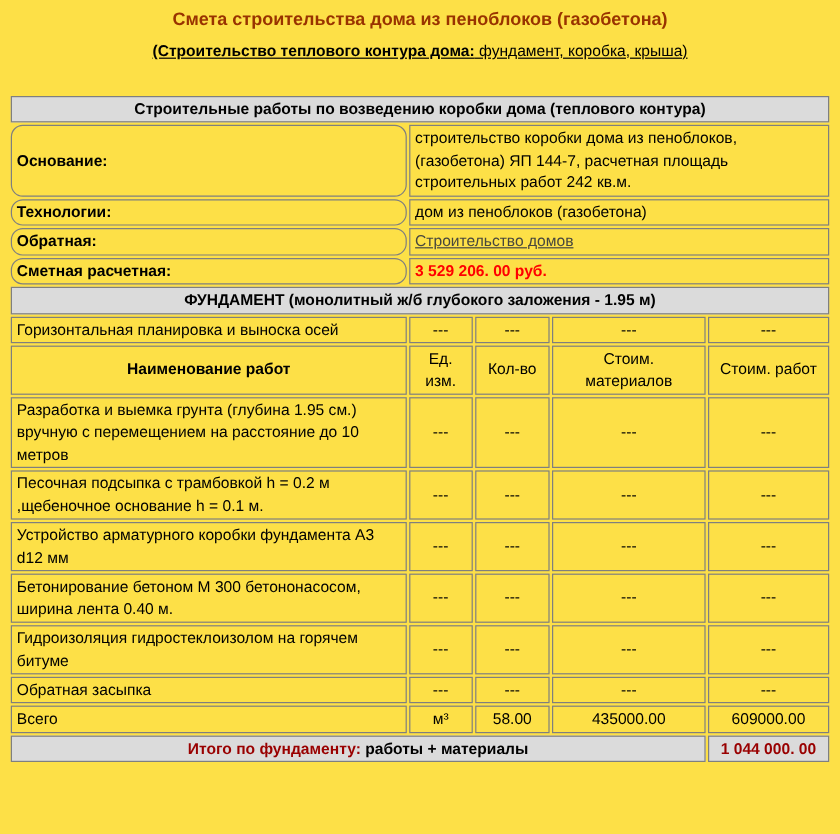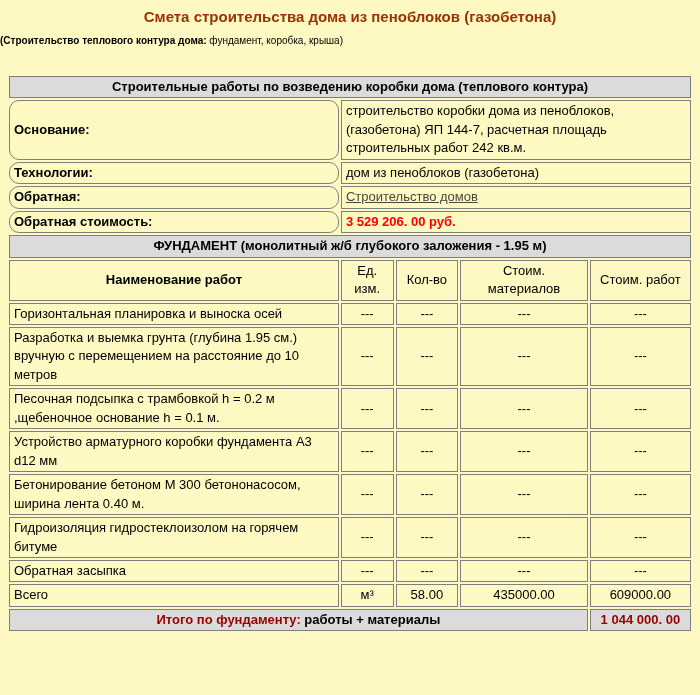--- a/index.html
+++ b/index.html
@@ -7,32 +7,34 @@
     padding: 0;
     background: #ffffff;
     font-family: "Liberation Sans", "DejaVu Sans", sans-serif;
     font-size: 13px;
     color: #000000;
   }
   .page {
     width: 700px;
     height: 695px;
     overflow: hidden;
-    background: #fef9c3;
+    background: #fde047;
   }
   .doc-title {
     margin: 8px 0 0 0;
     text-align: center;
     font-size: 15px;
     font-weight: bold;
     color: #993300;
   }
   .doc-subtitle {
     margin: 10px 0 0 0;
-    font-size: 10px;
+    text-align: center;
+    font-size: 13px;
+    text-decoration: underline;
   }
   .doc-subtitle .b { font-weight: bold; }
   table.estimate {
     margin: 28px 0 0 7px;
     width: 686px;
     border-collapse: separate;
     border-spacing: 2px;
     table-layout: fixed;
   }
   table.estimate td {
@@ -99,45 +101,45 @@
       <td class="label">Технологии:</td>
       <td colspan="4">дом из пеноблоков (газобетона)</td>
     </tr>
     <tr>
       <td class="label">Обратная:</td>
       <td colspan="4">
         <a class="contractor">Строительство домов</a>
       </td>
     </tr>
     <tr>
-      <td class="label">Обратная стоимость:</td>
+      <td class="label">Сметная расчетная:</td>
       <td colspan="4">
         <span class="red-bright">3 529 206. 00 руб.</span>
       </td>
     </tr>
 
     <tr>
       <td class="gray" colspan="5">ФУНДАМЕНТ (монолитный ж/б глубокого заложения - 1.95 м)</td>
+    </tr>
+
+    <tr>
+      <td>Горизонтальная планировка и выноска осей</td>
+      <td class="center">---</td>
+      <td class="center">---</td>
+      <td class="center">---</td>
+      <td class="center">---</td>
     </tr>
 
     <tr>
       <td class="colhead bold">Наименование работ</td>
       <td class="colhead">Ед. изм.</td>
       <td class="colhead">Кол-во</td>
       <td class="colhead">Стоим. материалов</td>
       <td class="colhead">Стоим. работ</td>
     </tr>
-
-    <tr>
-      <td>Горизонтальная планировка и выноска осей</td>
-      <td class="center">---</td>
-      <td class="center">---</td>
-      <td class="center">---</td>
-      <td class="center">---</td>
-    </tr>
     <tr>
       <td>Разработка и выемка грунта (глубина 1.95 см.) вручную с перемещением на расстояние до 10 метров</td>
       <td class="center">---</td>
       <td class="center">---</td>
       <td class="center">---</td>
       <td class="center">---</td>
     </tr>
     <tr>
       <td>Песочная подсыпка с трамбовкой h = 0.2 м ,щебеночное основание h = 0.1 м.</td>
       <td class="center">---</td>

